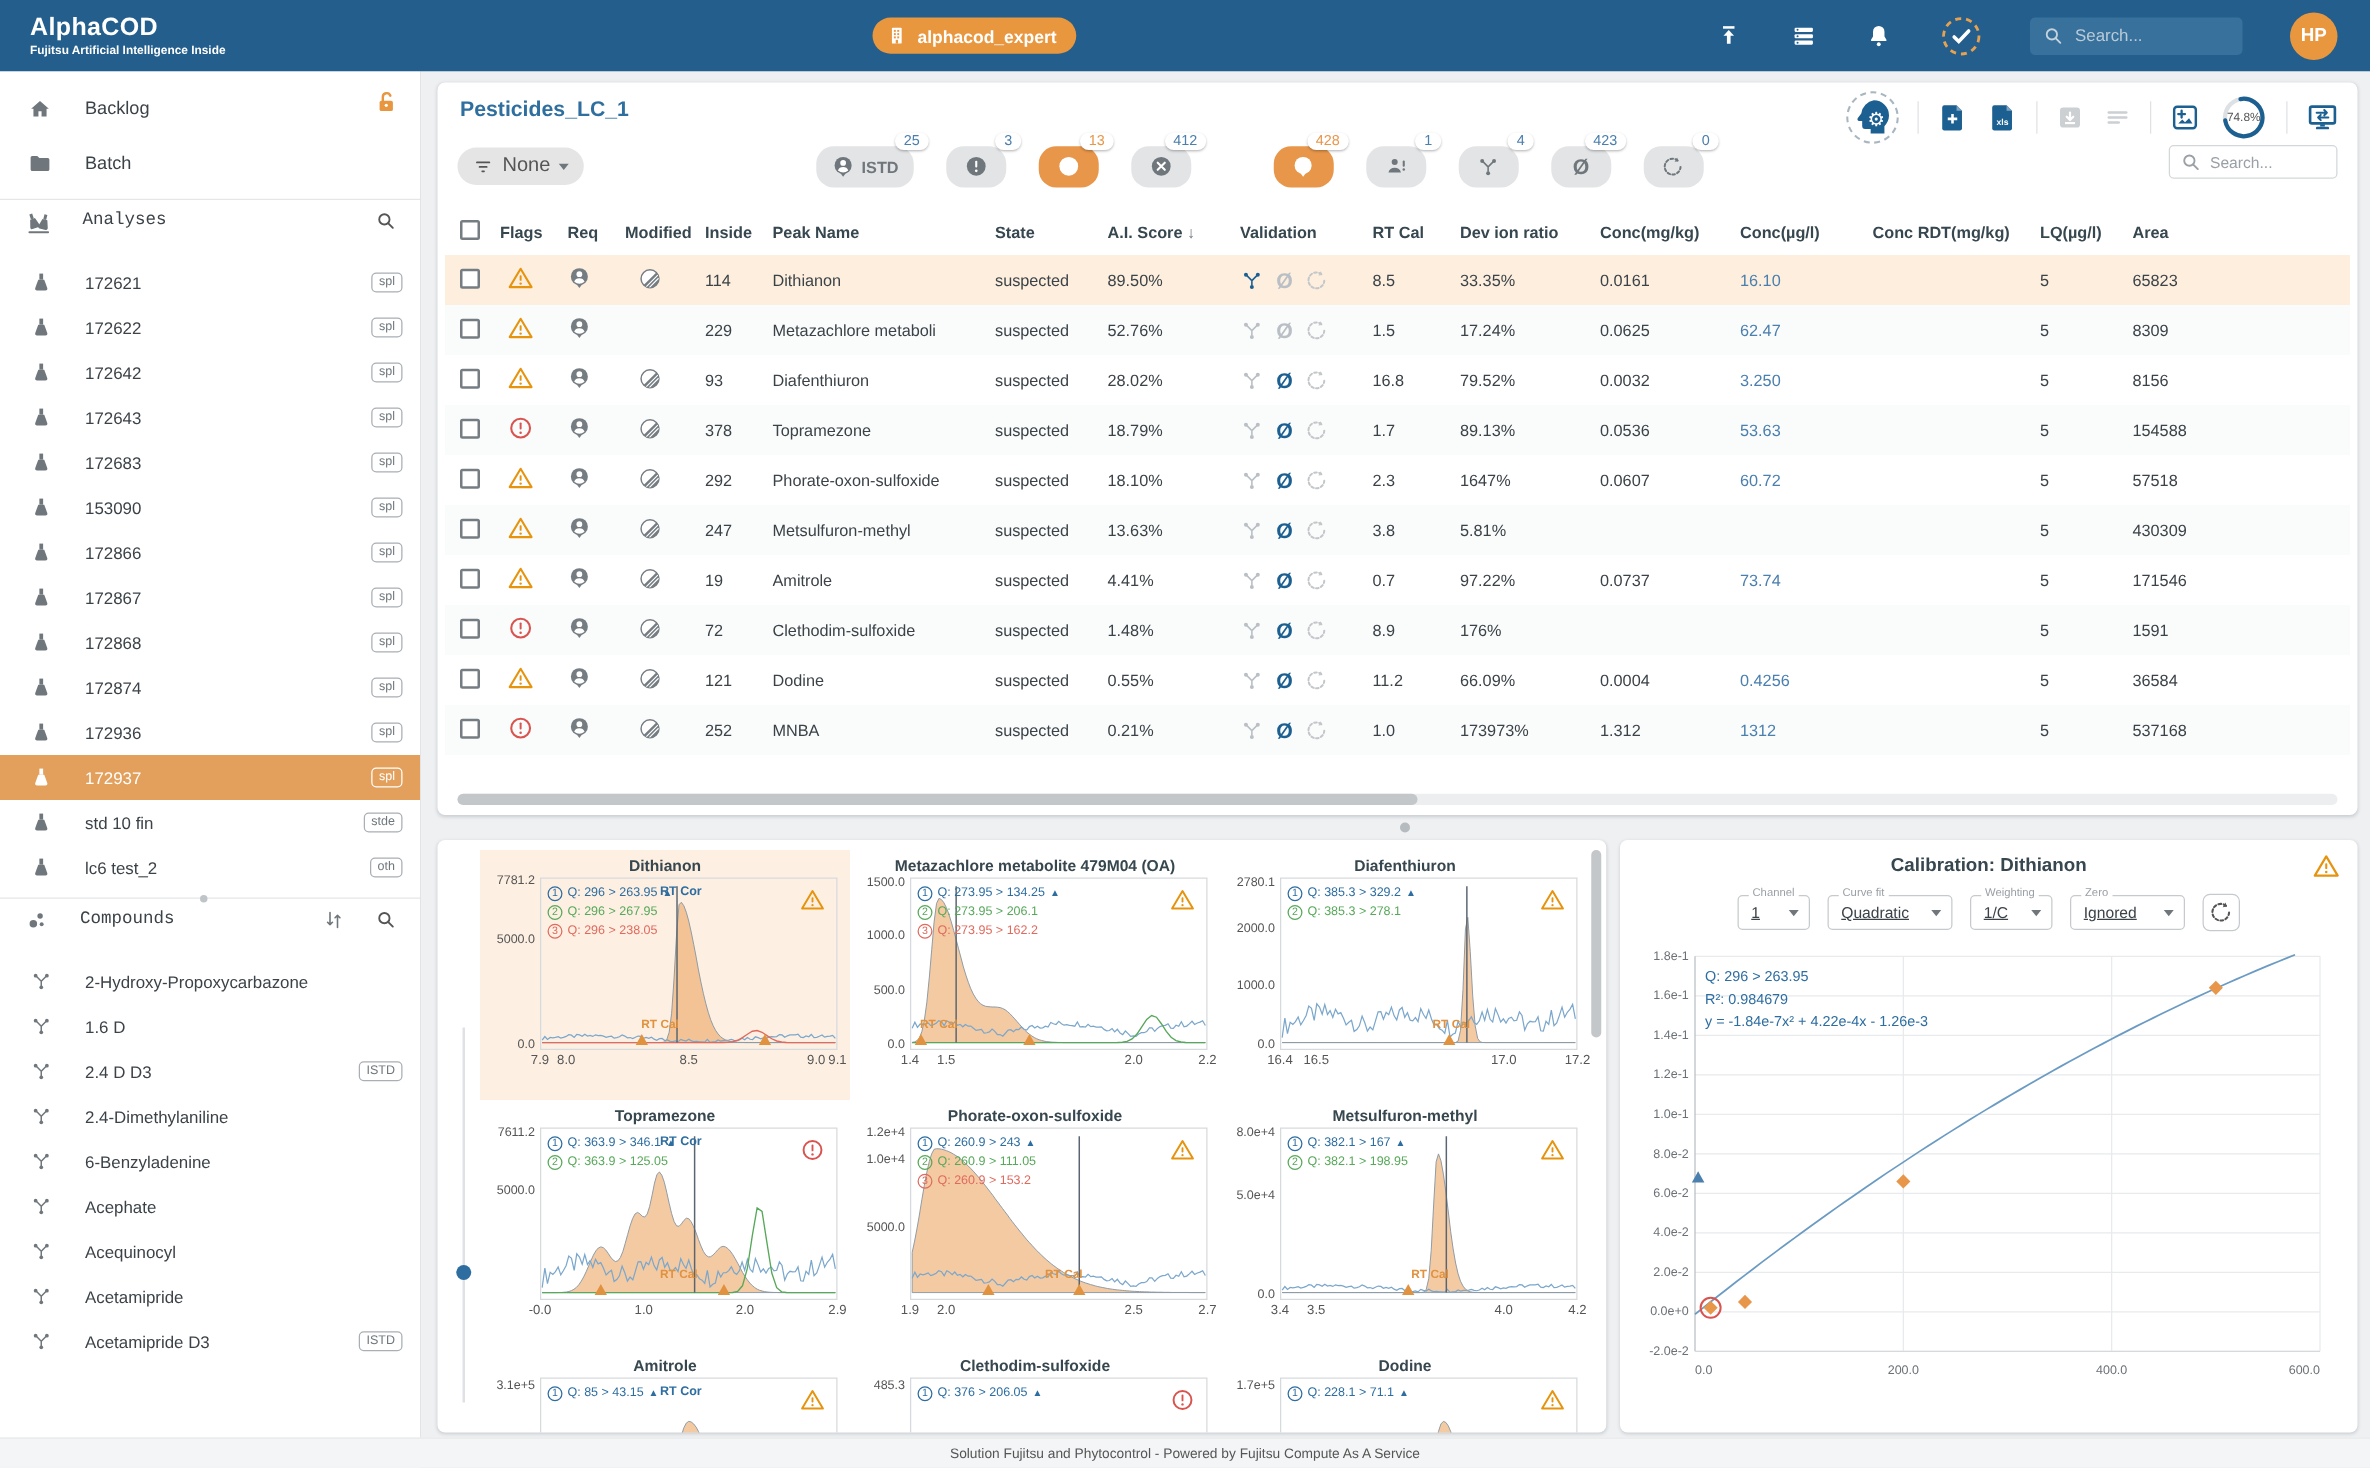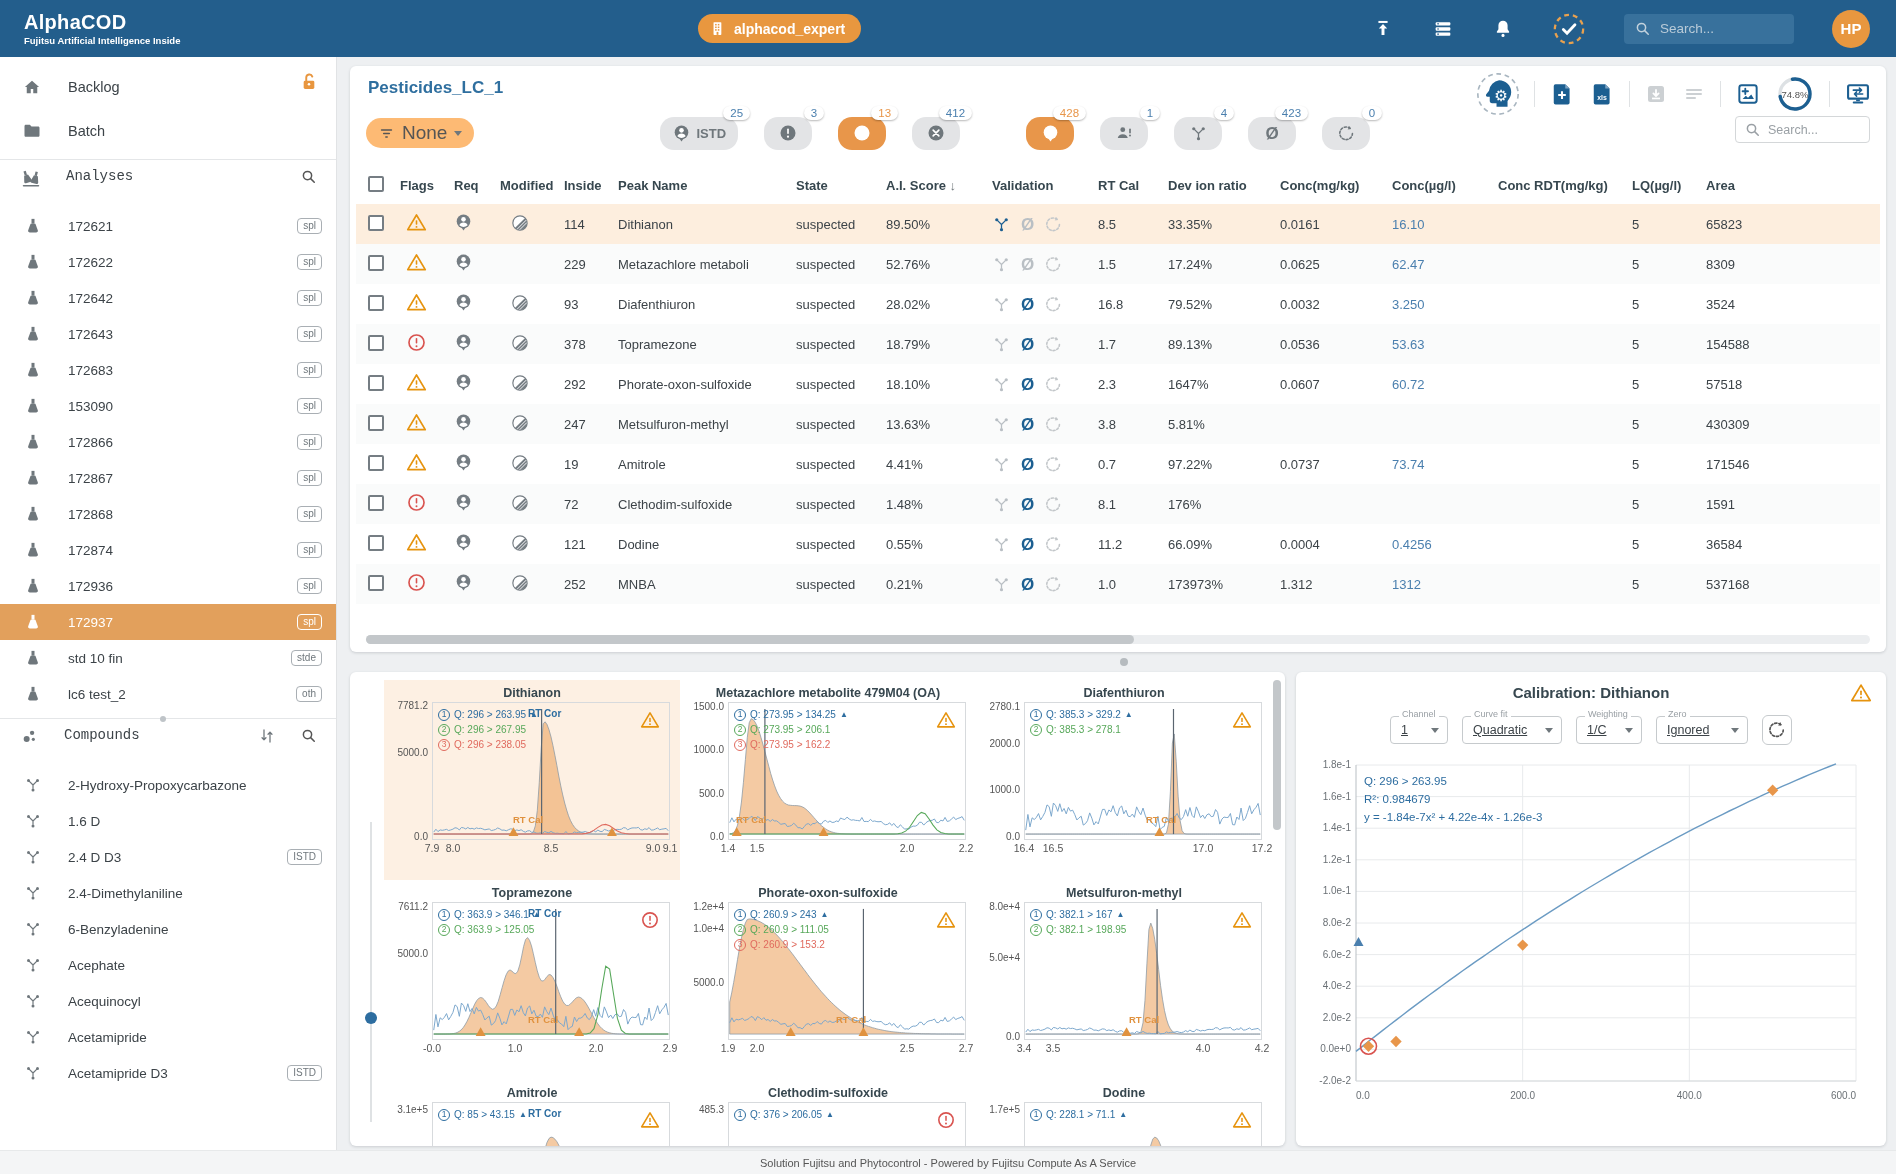--- a/index.html
+++ b/index.html
@@ -41,21 +41,21 @@
   #chromPanel{left:350px;top:672px;width:935px;height:474px;overflow:hidden;}
   #calibPanel{left:1296px;top:672px;width:590px;height:474px;overflow:hidden;}
 
   
   .tp-title{position:absolute;left:18px;top:12px;font-size:17px;font-weight:bold;color:#2f6f9f;}
   .tp-toolbar{position:absolute;right:14px;top:6px;display:flex;align-items:center;gap:14px;}
   .vdiv{width:1px;height:26px;background:#dfe2e4;}
   .ring{position:relative;width:40px;height:40px;}
   .ring .pct{position:absolute;inset:0;display:flex;align-items:center;justify-content:center;font-size:9.5px;color:#555;}
   .chips{position:absolute;left:16px;top:46px;right:16px;height:42px;display:flex;align-items:center;}
-  .chip-none{height:30px;background:#fdba74;border-radius:15px;display:flex;align-items:center;gap:7px;padding:0 12px;font-size:19px;color:#555;cursor:pointer;}
+  .chip-none{height:30px;background:#e5e5e5;border-radius:15px;display:flex;align-items:center;gap:7px;padding:0 12px;font-size:16px;color:#555;cursor:pointer;}
   .chip{position:relative;height:33px;min-width:48px;background:#e3e4e6;border-radius:14px;display:flex;align-items:center;justify-content:center;gap:5px;padding:0 12px;margin-left:26px;cursor:pointer;}
   .chip.active{background:#e8964a;}
   .chip .cnt{position:absolute;top:-11px;right:-12px;background:#fff;border-radius:10px;padding:1px 7px;font-size:11.5px;color:#4a7fae;box-shadow:0 1px 2px rgba(0,0,0,.28);}
   .chip .cnt.or{color:#e8964a;}
   .chip .istd{font-size:13px;font-weight:bold;color:#6f777c;}
   .tbl-search{position:absolute;right:16px;top:50px;width:135px;height:27px;border:1px solid #d4d7d9;border-radius:4px;display:flex;align-items:center;gap:6px;padding:0 8px;}
   .tbl-search input{border:none;outline:none;font-size:12.5px;width:90px;color:#666;font-family:inherit;}
   .tbl-search input::placeholder{color:#9aa0a5;}
 
   
@@ -857,21 +857,21 @@
               <path d="M16 2.5l1.5 3.8-4 .6z" fill="#c3c7ca"></path>
             </svg>
           </span>
     </div>
     <div>16.8</div>
     <div>79.52%</div>
     <div>0.0032</div>
     <div class="link">3.250</div>
     <div></div>
     <div>5</div>
-    <div>3524</div>
+    <div>8156</div>
       </div>
       <div class="trow">
         <div><span class="cb" style="display:inline-block"></span></div>
     <div style="padding-left:6px"><span class="ic">
             <svg width="21" height="21" viewBox="0 0 24 24">
               <circle cx="12" cy="12" r="8.6" fill="none" stroke="#d9534f" stroke-width="1.9"></circle>
               <rect x="11.1" y="6.8" width="1.8" height="6.4" rx=".8" fill="#d9534f"></rect>
               <circle cx="12" cy="16.2" r="1.15" fill="#d9534f"></circle>
             </svg>
           </span></div>
@@ -1126,21 +1126,21 @@
             </svg>
           </span>
       <span><span class="slash blue">Ø</span></span>
       <span class="ic">
             <svg width="19" height="19" viewBox="0 0 24 24">
               <path d="M16.5 5.5a8 8 0 1 0 3 6.5" fill="none" stroke="#c3c7ca" stroke-width="2" stroke-dasharray="2.6 2.4" stroke-linecap="round"></path>
               <path d="M16 2.5l1.5 3.8-4 .6z" fill="#c3c7ca"></path>
             </svg>
           </span>
     </div>
-    <div>8.1</div>
+    <div>8.9</div>
     <div>176%</div>
     <div></div>
     <div class="link"></div>
     <div></div>
     <div>5</div>
     <div>1591</div>
       </div>
       <div class="trow">
         <div><span class="cb" style="display:inline-block"></span></div>
     <div style="padding-left:6px"><span class="ic">

